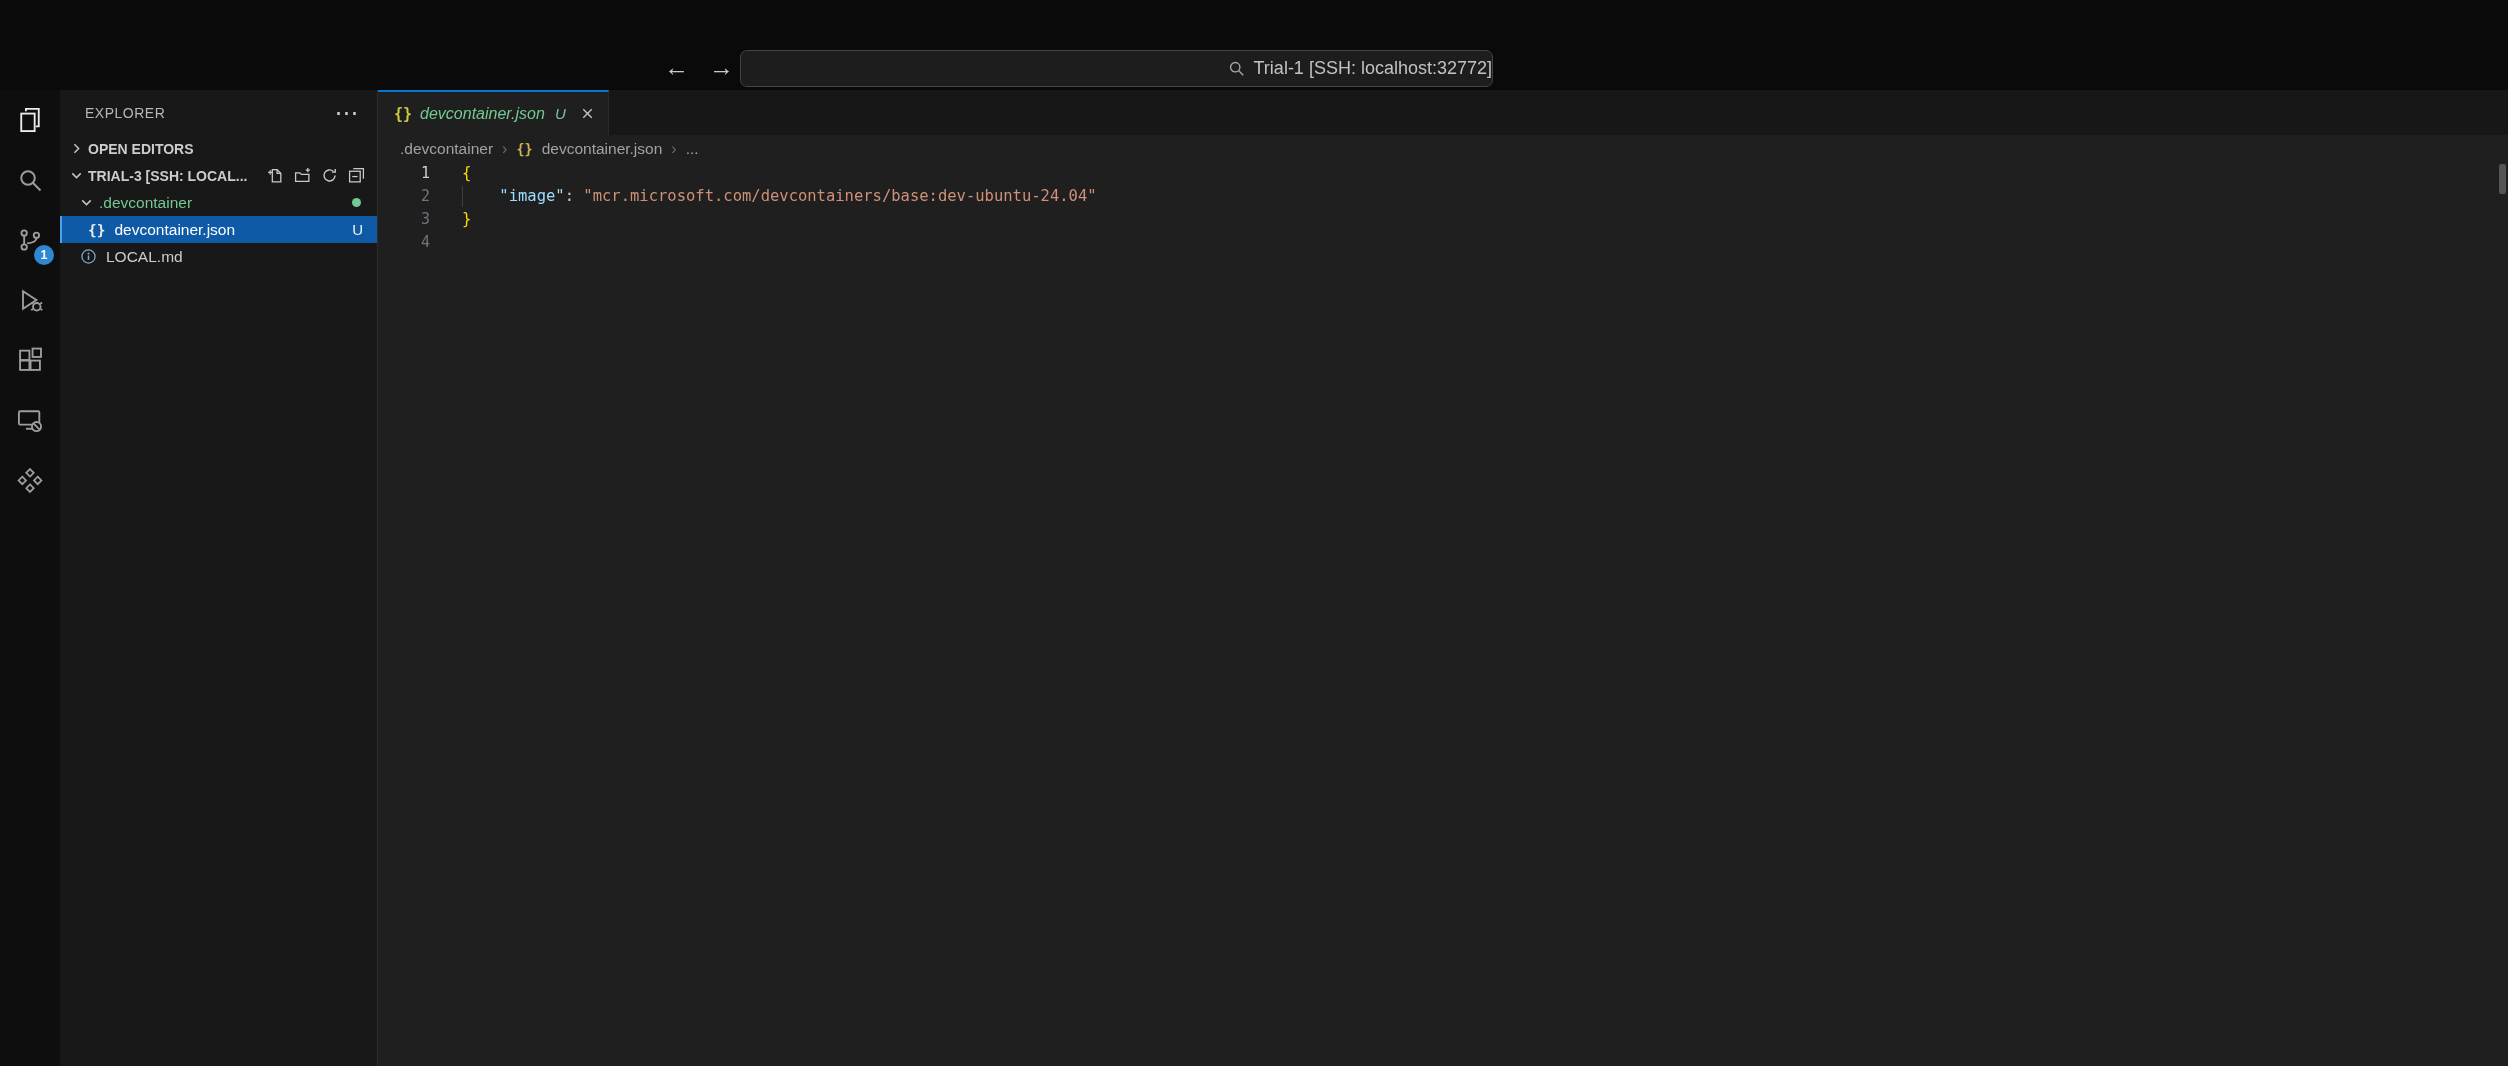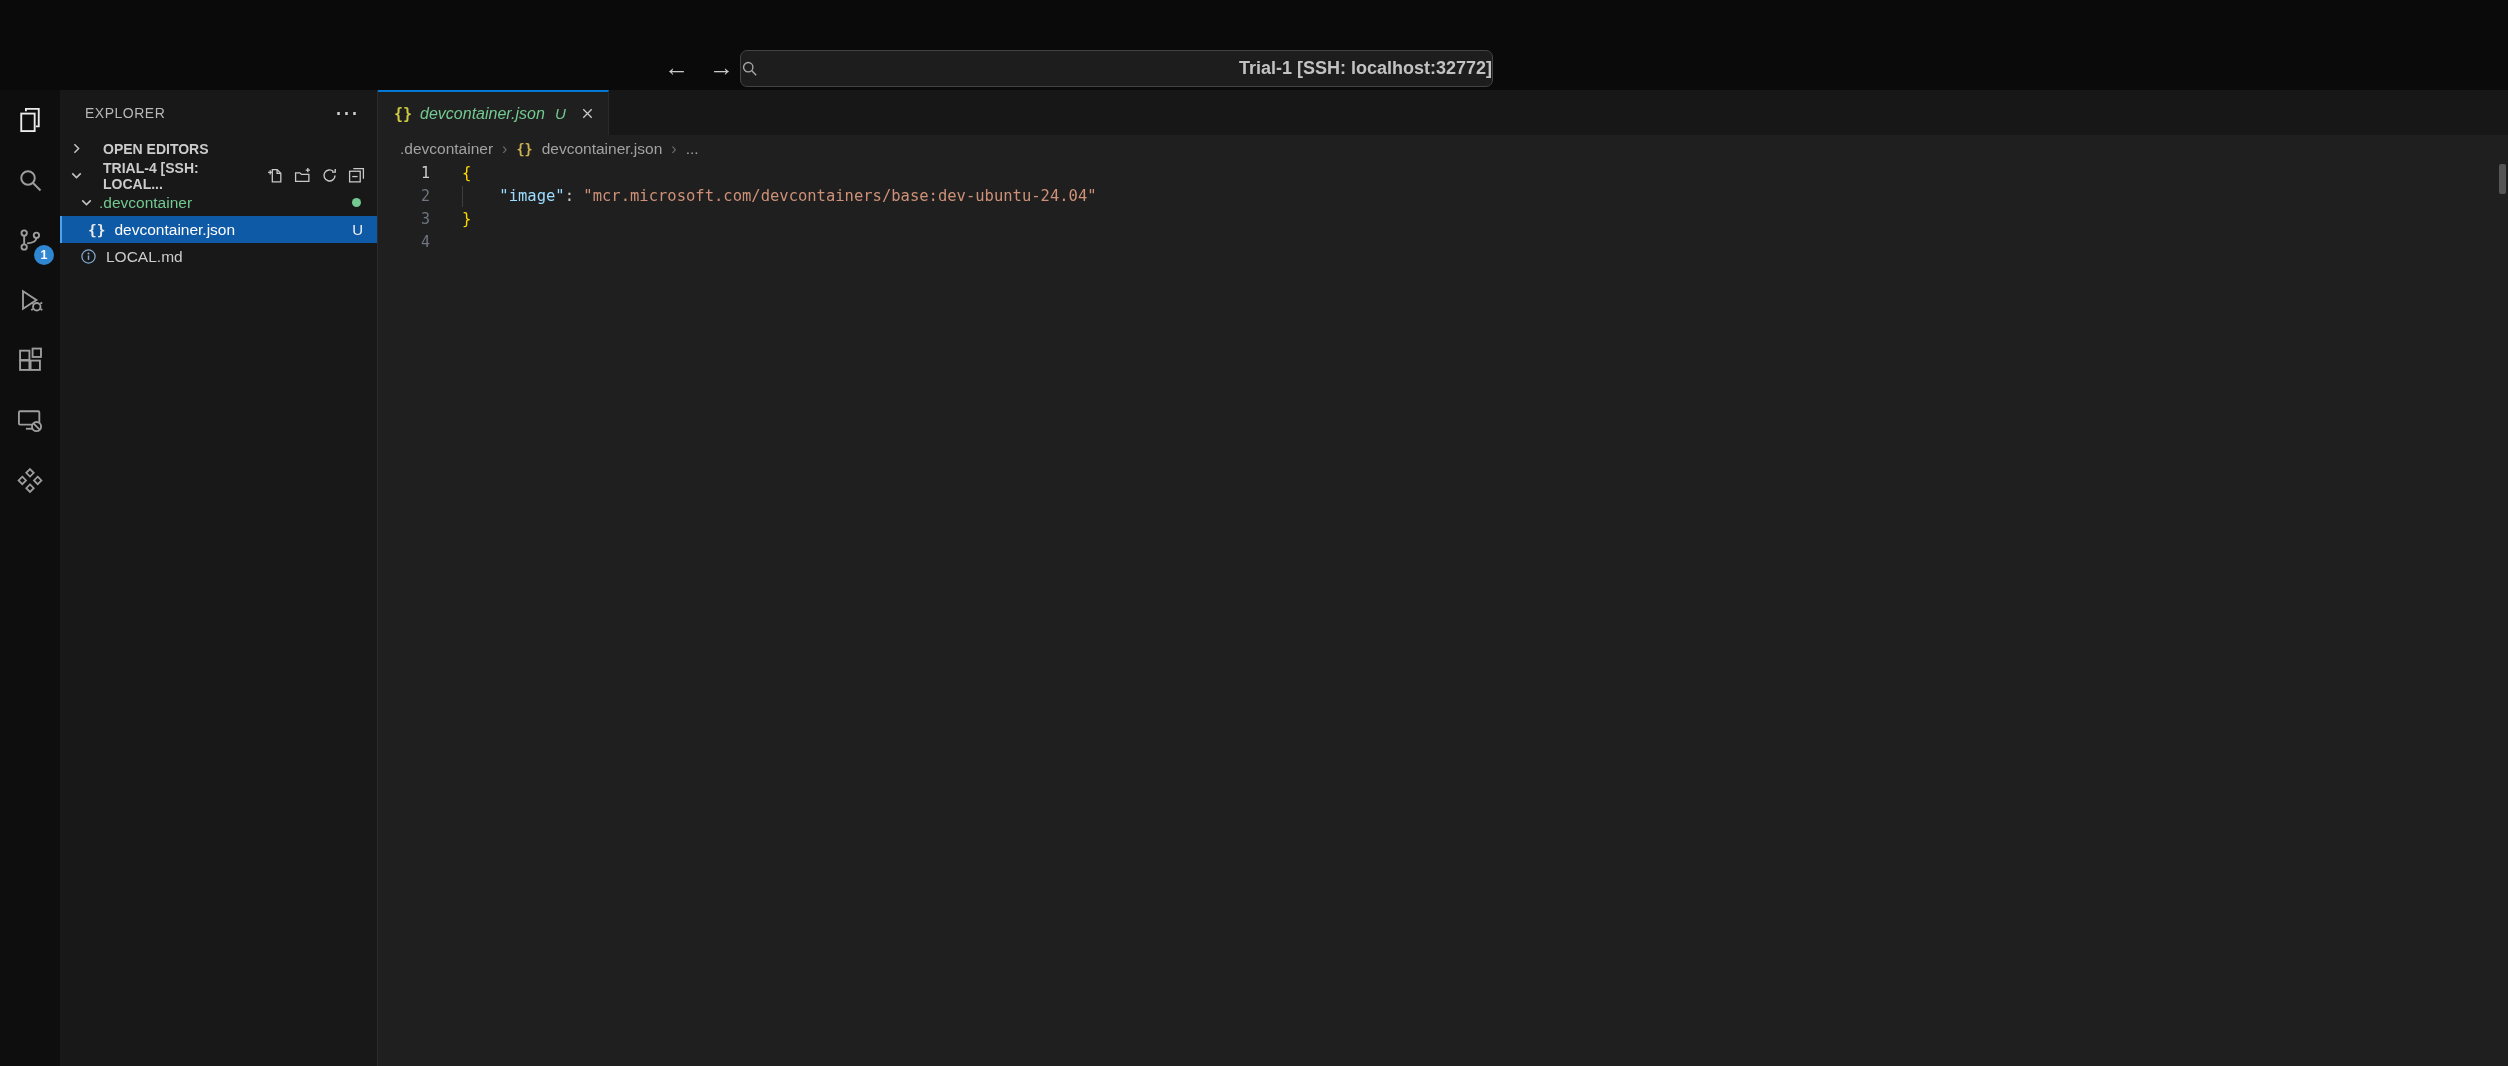--- a/index.html
+++ b/index.html
@@ -11,22 +11,22 @@
     -webkit-font-smoothing:antialiased;
   }
 
   
   .titlebar { position:absolute; top:0; left:0; right:0; height:90px; background:var(--titlebar-bg,#0a0a0a); }
   .nav { position:absolute; left:664px; top:45px; height:45px; display:flex; align-items:center; gap:20px; font-size:25px; color:#c9c9c9; }
   .nav .arrow { cursor:default; line-height:1; }
   .command-center {
     position:absolute; left:740px; top:50px; width:753px; height:37px;
     background:var(--box-bg,#1d1d1d); border:1px solid var(--box-border,#434343); border-radius:7px;
-    display:flex; align-items:center; justify-content:space-between; gap:9px;
-    color:#c2c2c2; font-size:18px;font-weight:bold;
+    display:flex; align-items:center; justify-content:flex-end; gap:9px;
+    color:#c2c2c2; font-size:18px;
   }
   .command-center svg { width:17px; height:17px; color:#a8a8a8; }
 
   
   .main { position:absolute; top:90px; left:0; right:0; bottom:0; display:flex; }
 
   
   .activitybar { width:60px; flex:none; background:var(--activity-bg,#0e0e0e); display:flex; flex-direction:column; align-items:center; }
   .ab-item { width:60px; height:60px; position:relative; display:flex; align-items:center; justify-content:center; color:#9d9d9d; cursor:pointer; }
   .ab-item.active { color:#ececec; }
@@ -38,21 +38,21 @@
   }
 
   
   .sidebar { width:318px; flex:none; background:var(--sidebar-bg,#181818); border-right:1px solid var(--border,#2b2b2b); display:flex; flex-direction:column; }
   .sidebar-header { height:45px; flex:none; display:flex; align-items:center; padding:0 18px 0 25px; font-size:14px; letter-spacing:.5px; color:#b8b8b8; }
   .more-btn { margin-left:auto; color:#cccccc; font-size:24px; line-height:0; cursor:pointer; }
 
   .row { height:27px; flex:none; display:flex; align-items:center; font-size:15.5px; color:#cccccc; cursor:pointer; }
   .chev { width:17px; height:17px; color:#c5c5c5; flex:none; }
   .chev svg { width:17px; height:17px; display:block; }
-  .section-row { padding-left:8px; gap:18px; font-weight:700; font-size:14px; }
+  .section-row { padding-left:8px; gap:3px; font-weight:700; font-size:14px; }
   .section-row .actions { margin-left:auto; display:flex; align-items:center; gap:10px; padding-right:12px; color:#c9c9c9; }
   .section-row .actions svg { width:17px; height:17px; display:block; }
 
   .folder-row { padding-left:18px; gap:4px; }
   .folder-row .label { color:var(--git-green,#73c991); }
   .git-dot { width:9px; height:9px; border-radius:50%; background:var(--git-green,#73c991); margin-left:auto; margin-right:16px; }
 
   .file-row { padding-left:20px; gap:9px; }
   .file-row.child { padding-left:28px; }
   .file-row.selected { background:var(--selection-blue,#0e5aa7); box-shadow:inset 2px 0 0 #4da2ea; color:#ffffff; }
@@ -185,21 +185,21 @@
           </span>
         <span>OPEN EDITORS</span>
       </div>
 
       <div class="row section-row">
         <span class="chev">
             <svg viewBox="0 0 16 16" fill="none" stroke="currentColor" stroke-width="1.4">
               <path d="M4 6l4 4 4-4"></path>
             </svg>
           </span>
-        <span>TRIAL-4 [SSH: LOCAL...</span>
+        <span>TRIAL-3 [SSH: LOCAL...</span>
         <span class="actions">
           <svg viewBox="0 0 16 16" fill="none" stroke="currentColor" stroke-width="1.2">
               <path d="M5 2.5h4.5L13 6v8H5z"></path>
               <path d="M9.5 2.5V6H13"></path>
               <path d="M1 5h4M3 3v4"></path>
             </svg>
           <svg viewBox="0 0 16 16" fill="none" stroke="currentColor" stroke-width="1.2">
               <path d="M1.5 5.5h4L7 7h7v6.5h-12.5z"></path>
               <path d="M13 1v4M11 3h4"></path>
             </svg>

